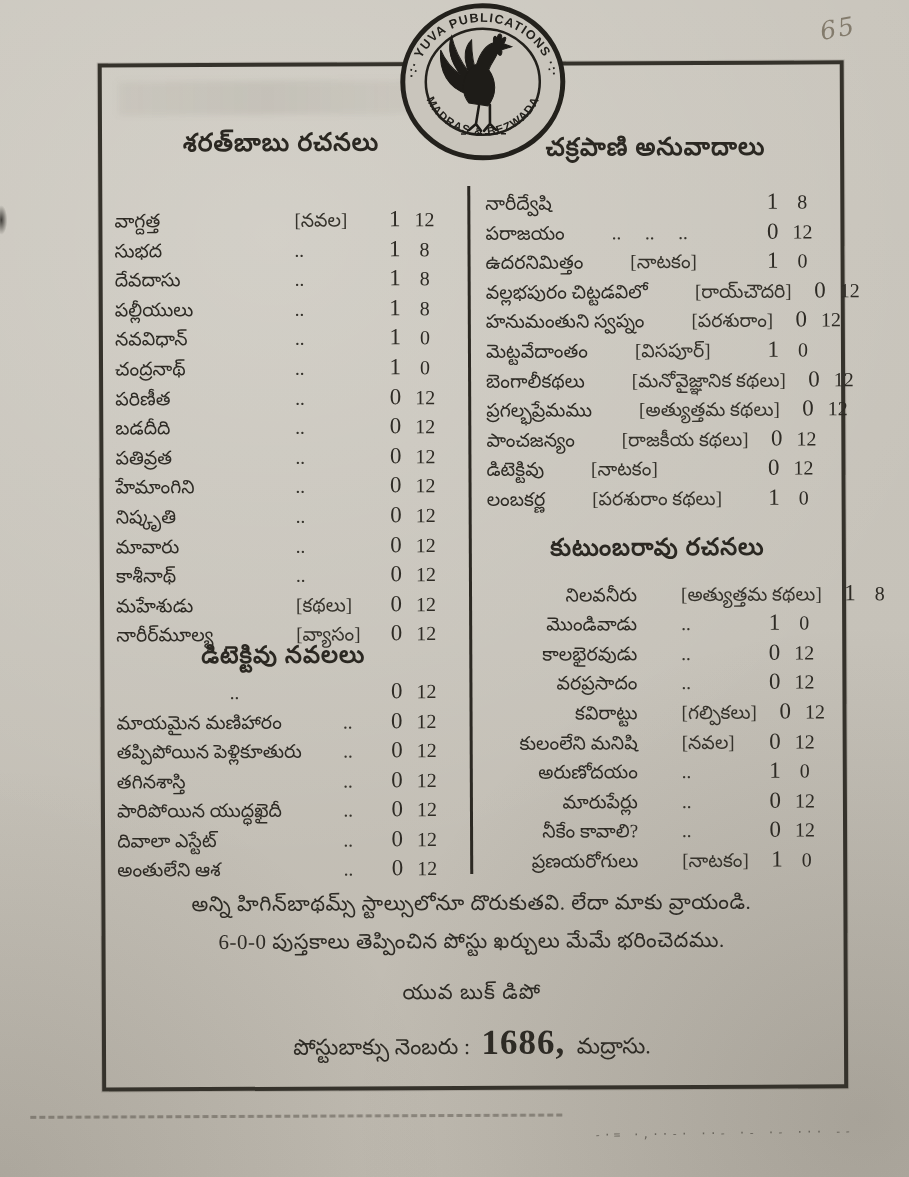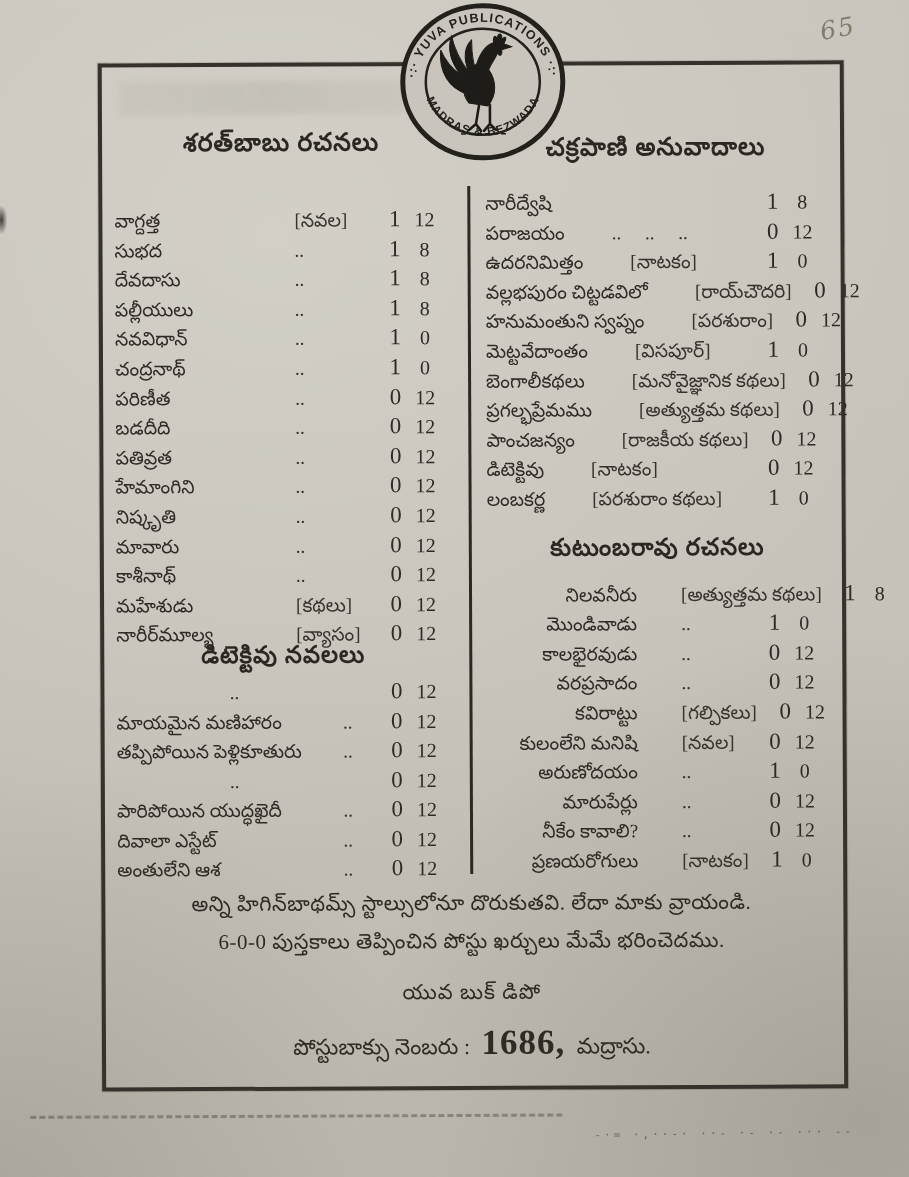--- a/index.html
+++ b/index.html
@@ -221,20 +221,21 @@
             <span class="pr">0</span>
             <span class="pa">12</span>
           </div>
           <div class="row">
             <span class="t">తప్పిపోయిన పెళ్లికూతురు</span>
             <span class="n">..</span>
             <span class="pr">0</span>
             <span class="pa">12</span>
           </div>
           <div class="row">
+            <span class="t">తగినశాస్తి</span>
             <span class="n">..</span>
             <span class="pr">0</span>
             <span class="pa">12</span>
           </div>
           <div class="row">
             <span class="t">పారిపోయిన యుద్ధఖైదీ</span>
             <span class="n">..</span>
             <span class="pr">0</span>
             <span class="pa">12</span>
           </div>

